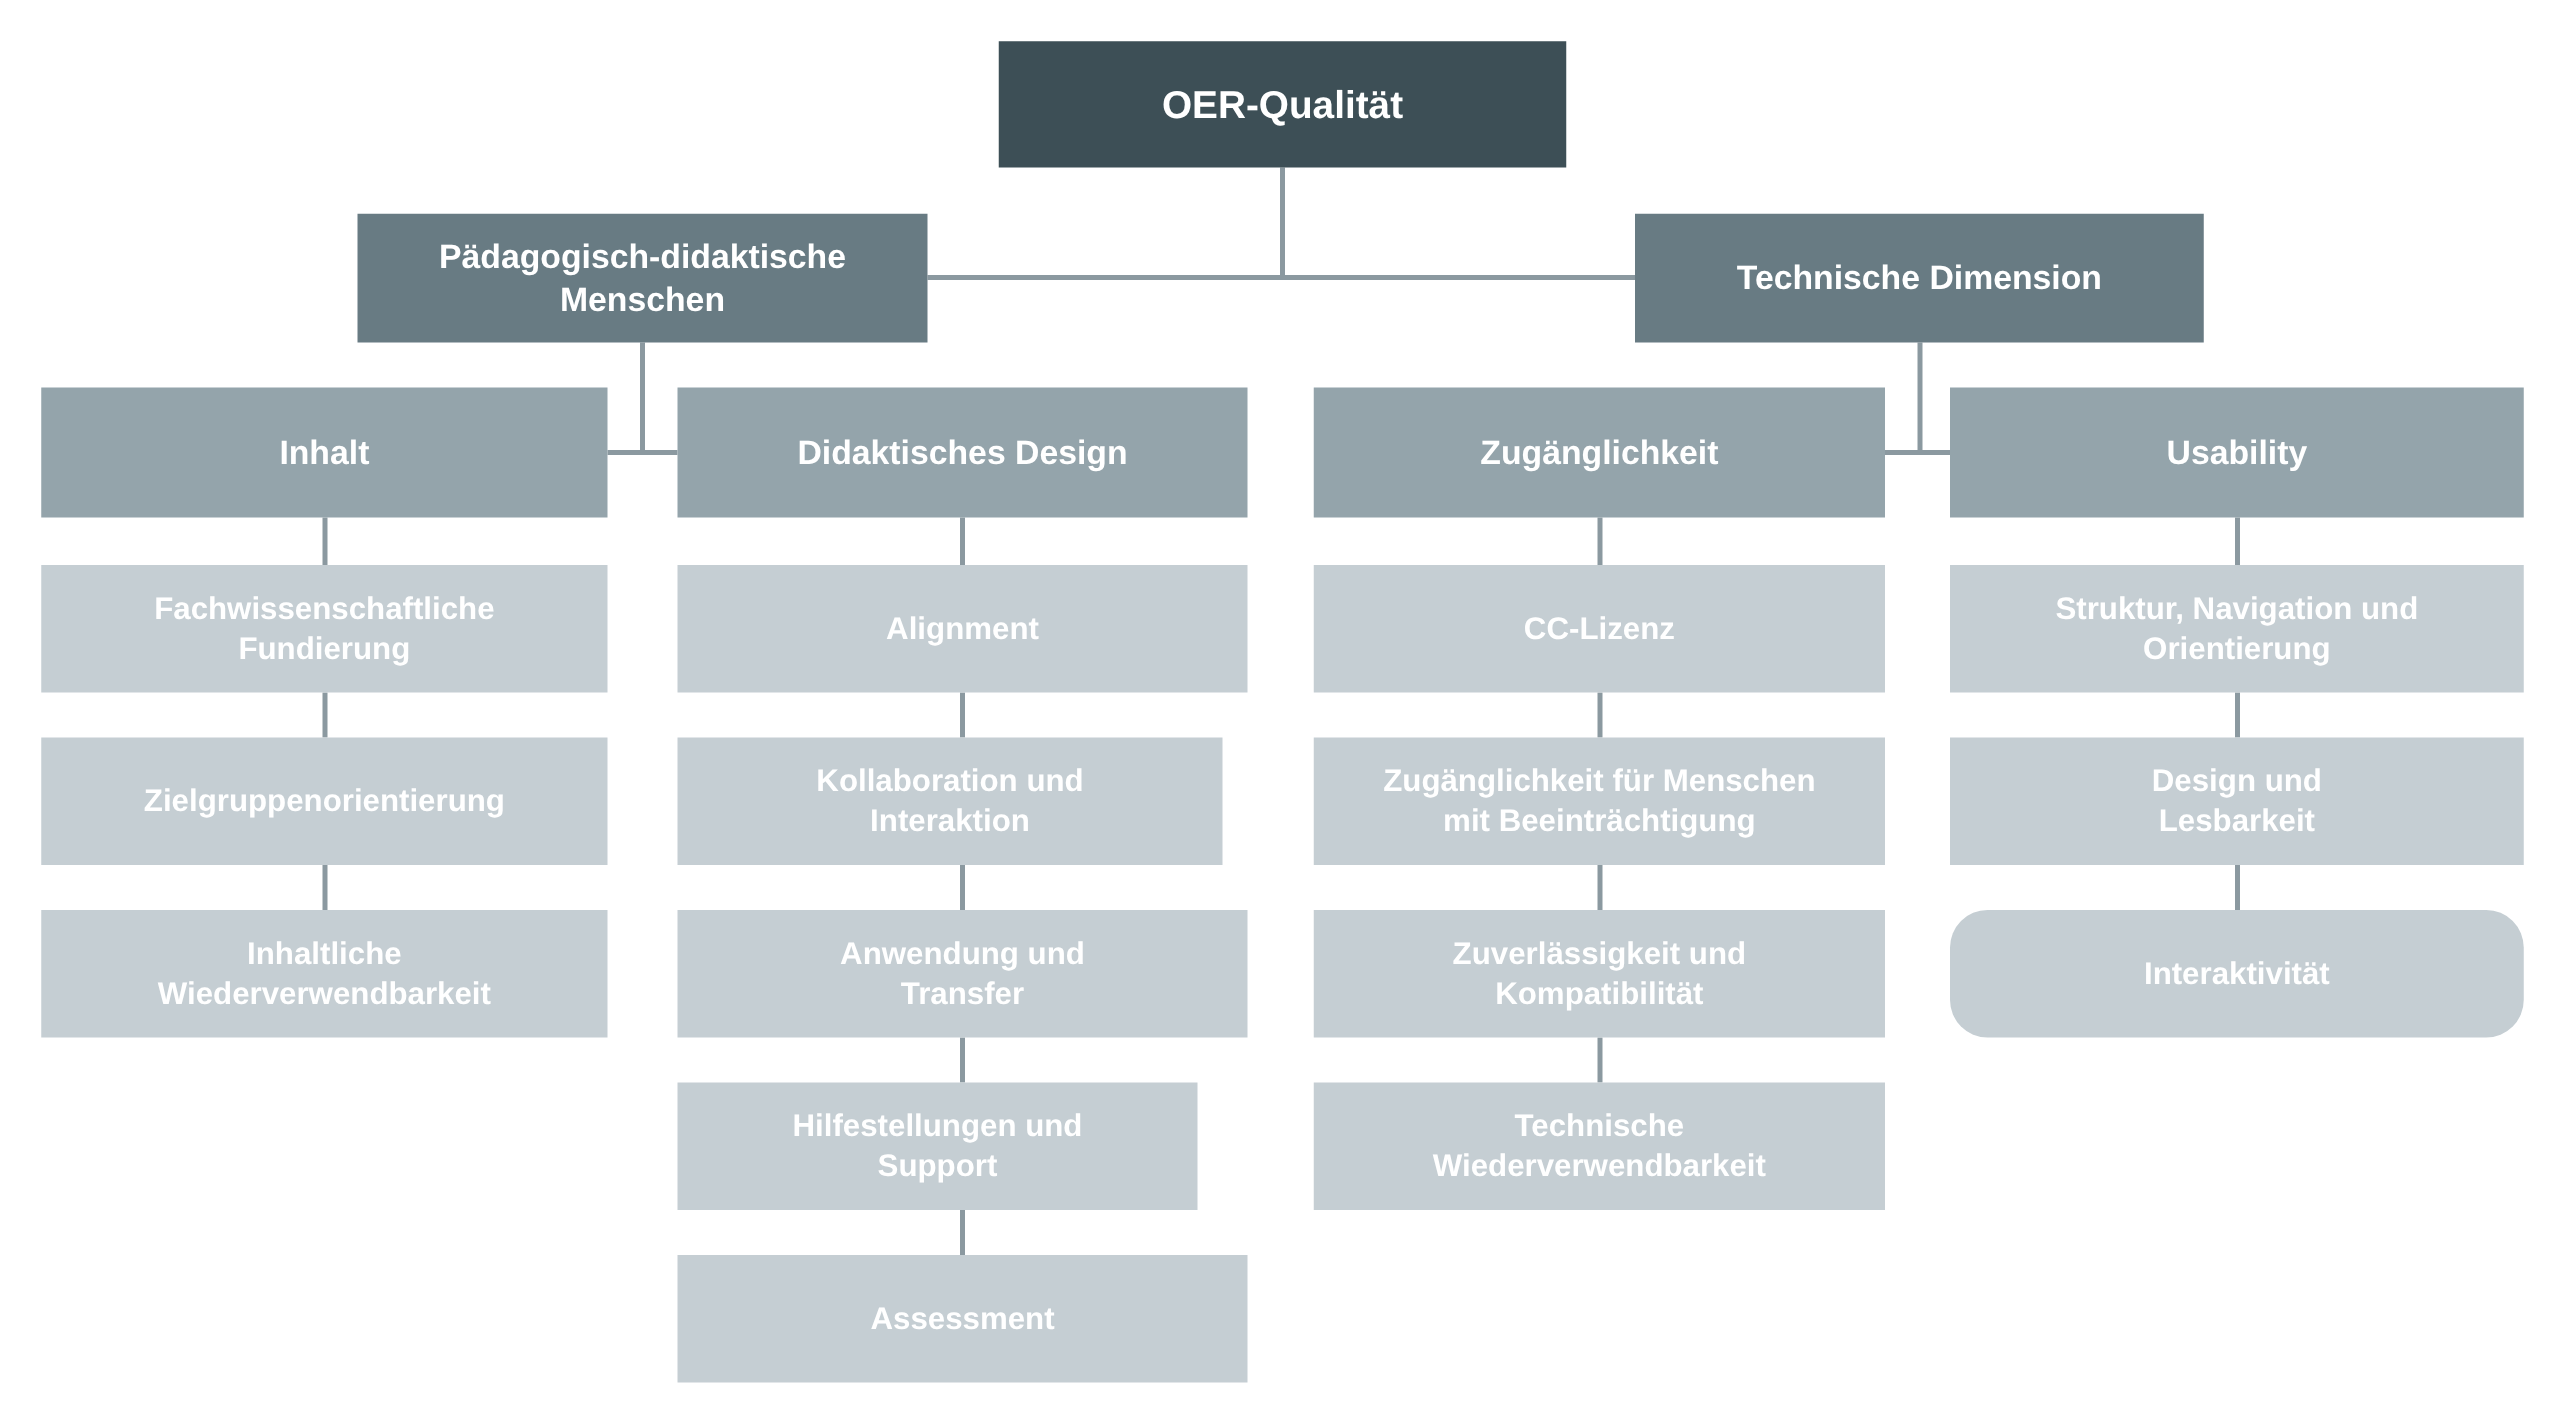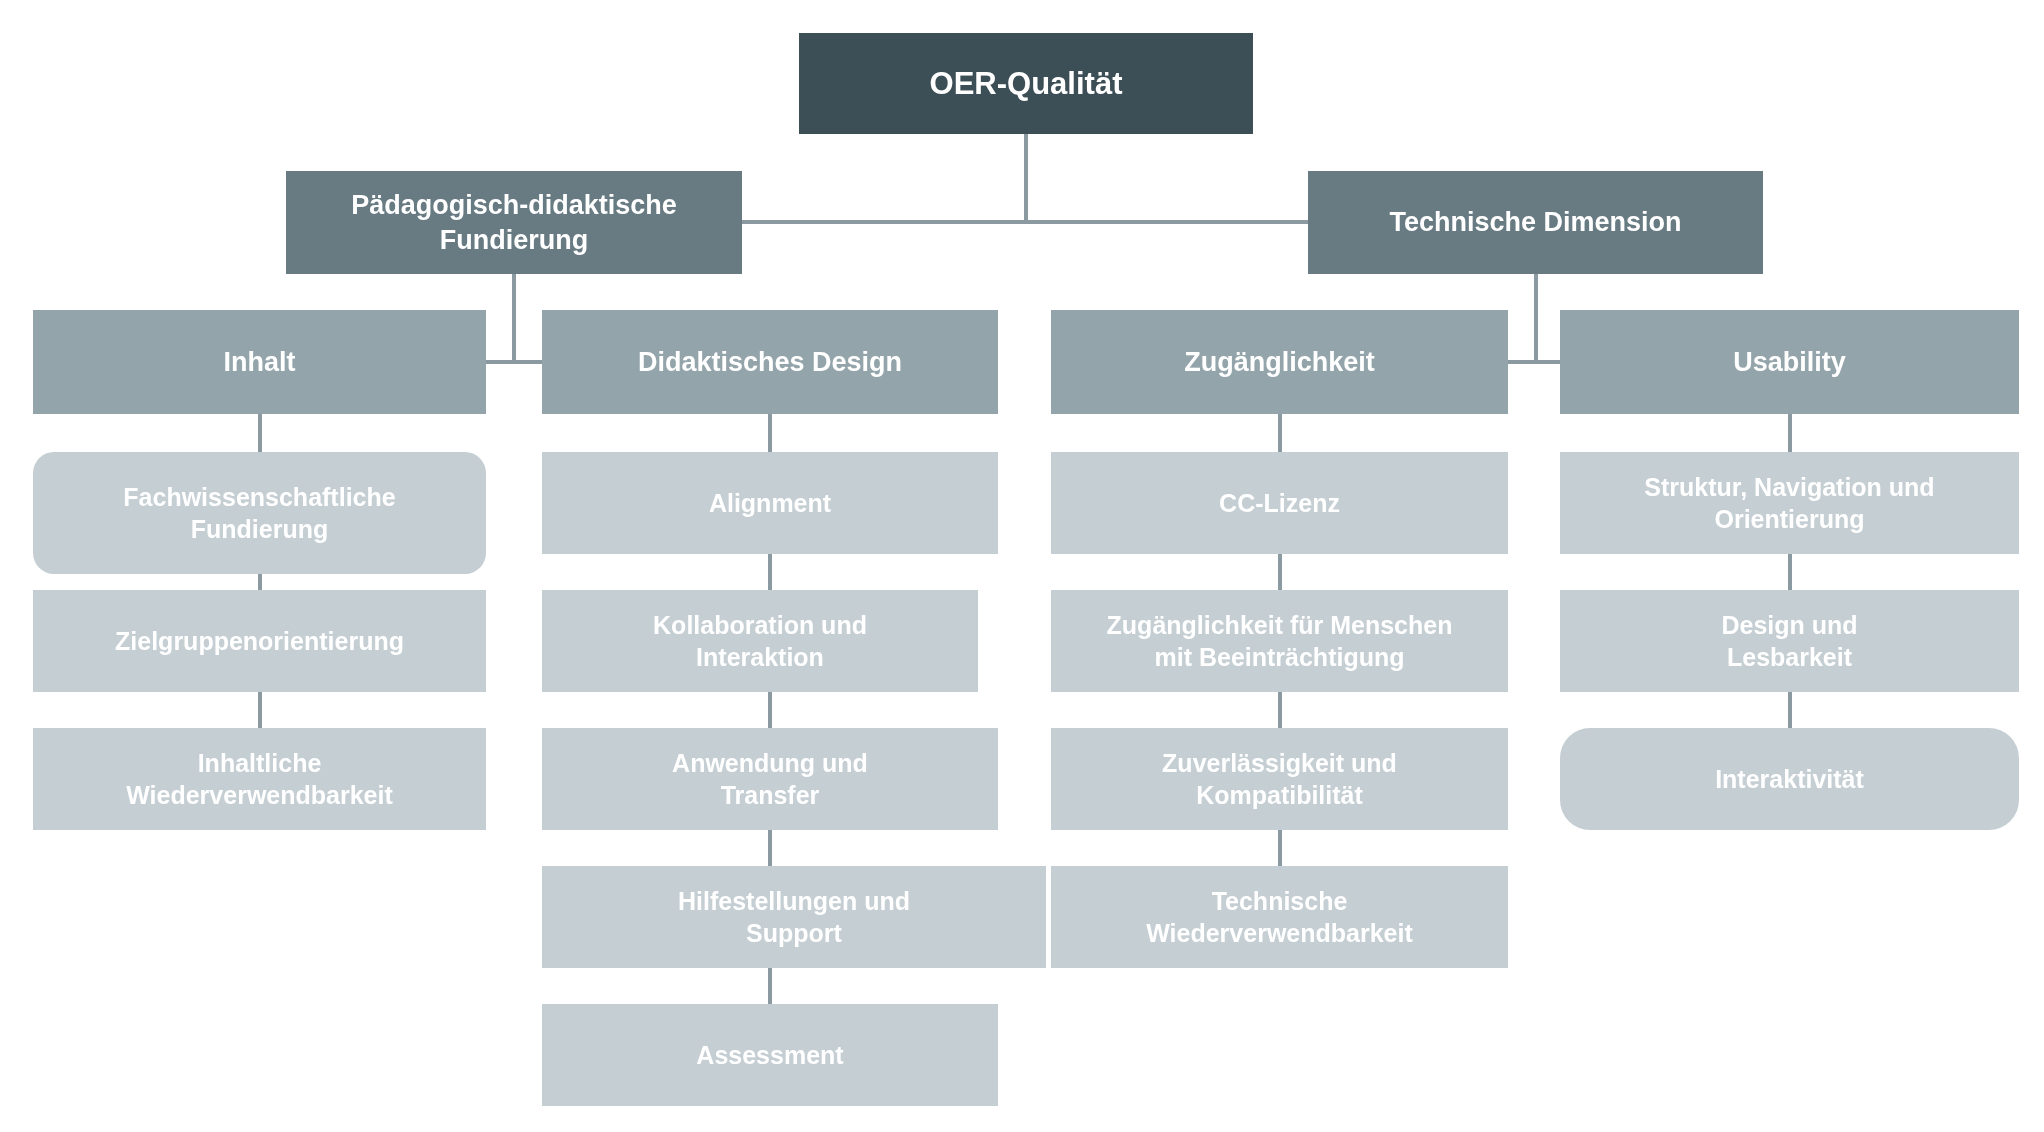--- a/index.html
+++ b/index.html
@@ -66,40 +66,40 @@
   <div class="line" style="left:1278px; top:692px; width:4px; height:36px;"></div>
   <div class="line" style="left:1278px; top:830px; width:4px; height:36px;"></div>
 
   <div class="line" style="left:1788px; top:414px; width:4px; height:38px;"></div>
   <div class="line" style="left:1788px; top:554px; width:4px; height:36px;"></div>
   <div class="line" style="left:1788px; top:692px; width:4px; height:36px;"></div>
 
   <div class="node root" style="left:799px; top:33px; width:454px; height:101px;">OER-Qualität</div>
 
   <div class="node dim" style="left:286px; top:171px; width:456px; height:103px;">Pädagogisch-didaktische
-Fundierung</div>
+Menschen</div>
   <div class="node dim" style="left:1308px; top:171px; width:455px; height:103px;">Technische Dimension</div>
 
   <div class="node header" style="left:33px; top:310px; width:453px; height:104px;">Inhalt</div>
   <div class="node header" style="left:1051px; top:310px; width:457px; height:104px;">Zugänglichkeit</div>
   <div class="node header" style="left:542px; top:310px; width:456px; height:104px;">Didaktisches Design</div>
   <div class="node header" style="left:1560px; top:310px; width:459px; height:104px;">Usability</div>
 
-  <div class="node item" style="left:33px; top:452px; width:453px; height:122px;border-radius:21px;">Fachwissenschaftliche
+  <div class="node item" style="left:33px; top:452px; width:453px; height:102px;">Fachwissenschaftliche
 Fundierung</div>
   <div class="node item" style="left:33px; top:590px; width:453px; height:102px;">Zielgruppenorientierung</div>
   <div class="node item" style="left:33px; top:728px; width:453px; height:102px;">Inhaltliche
 Wiederverwendbarkeit</div>
 
   <div class="node item" style="left:542px; top:452px; width:456px; height:102px;">Alignment</div>
   <div class="node item" style="left:542px; top:590px; width:436px; height:102px;">Kollaboration und
 Interaktion</div>
   <div class="node item" style="left:542px; top:728px; width:456px; height:102px;">Anwendung und
 Transfer</div>
-  <div class="node item" style="left:542px; top:866px; width:504px; height:102px;">Hilfestellungen und
+  <div class="node item" style="left:542px; top:866px; width:416px; height:102px;">Hilfestellungen und
 Support</div>
   <div class="node item" style="left:542px; top:1004px; width:456px; height:102px;">Assessment</div>
 
   <div class="node item" style="left:1051px; top:452px; width:457px; height:102px;">CC-Lizenz</div>
   <div class="node item" style="left:1051px; top:590px; width:457px; height:102px;">Zugänglichkeit für Menschen
 mit Beeinträchtigung</div>
   <div class="node item" style="left:1051px; top:728px; width:457px; height:102px;">Zuverlässigkeit und
 Kompatibilität</div>
   <div class="node item" style="left:1051px; top:866px; width:457px; height:102px;">Technische
 Wiederverwendbarkeit</div>

